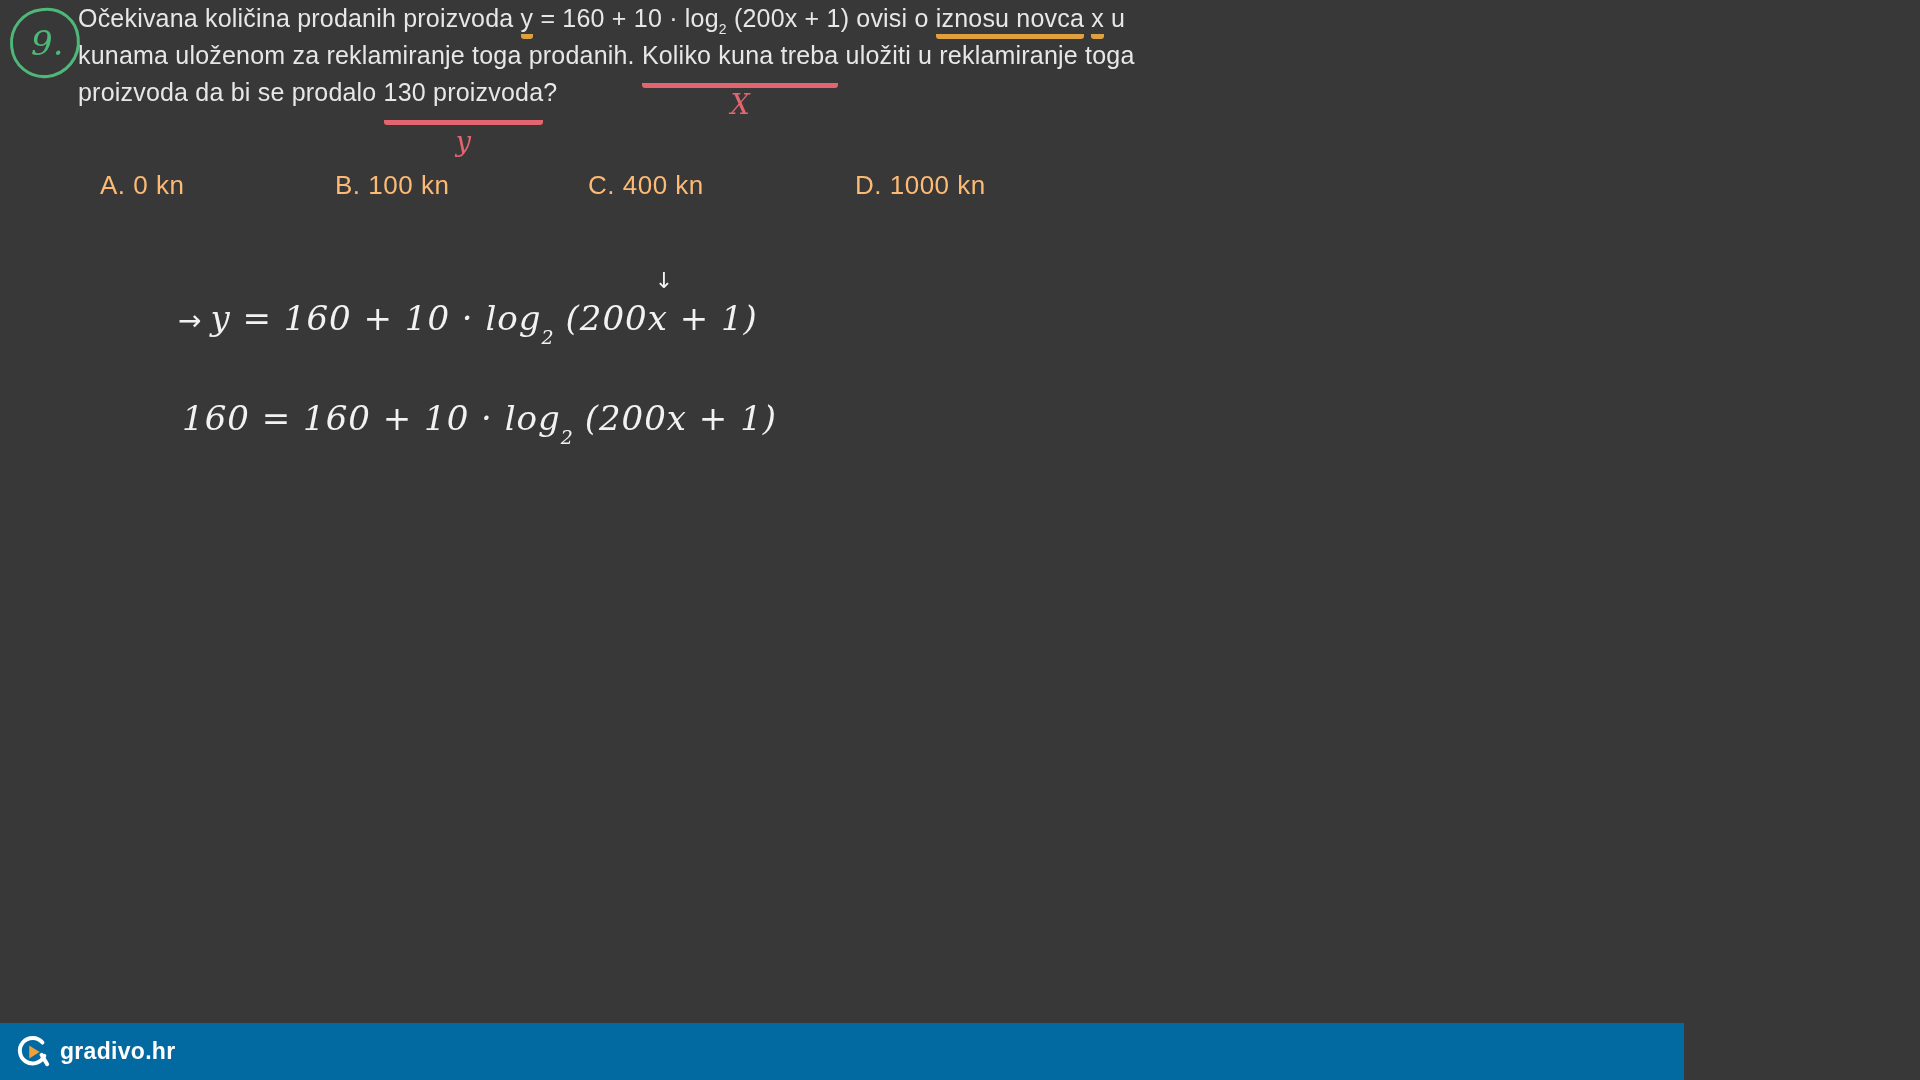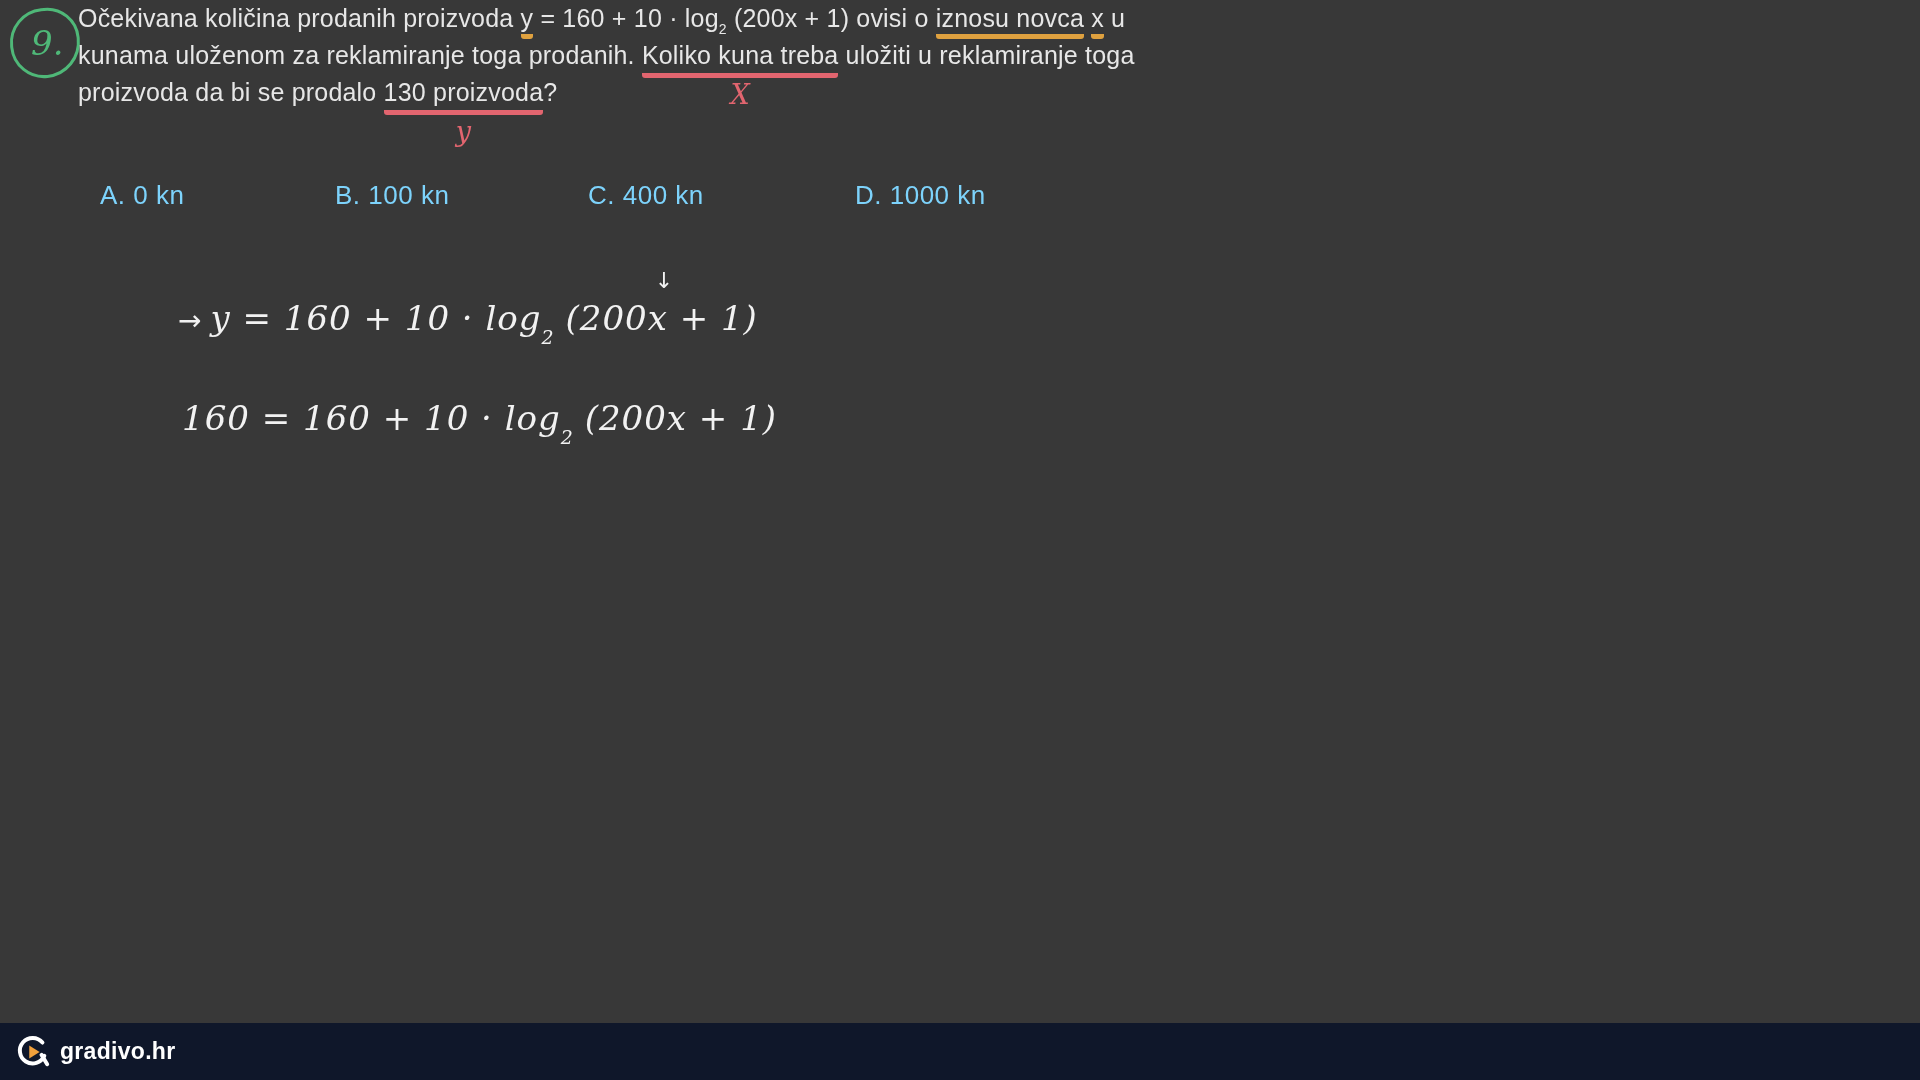--- a/index.html
+++ b/index.html
@@ -22,49 +22,49 @@
   }
   
   .problem{
     position:absolute;left:78px;top:0;width:1280px;
     font-size:25px;line-height:37px;letter-spacing:.2px;color:#e7e7e7;
   }
   .u-orange{
     border-bottom:5px solid #dfa13f;padding-bottom:2px;border-radius:3px;
   }
   .u-pink{
-    border-bottom:5px solid #e2656f;padding-bottom:4px;border-radius:3px;
+    border-bottom:5px solid #e2656f;padding-bottom:14px;border-radius:3px;
   }
   .anno-parent{position:relative;}
   .anno{
     position:absolute;left:50%;top:100%;transform:translateX(-50%);
     margin-top:8px;color:#e2656f;font-size:27px;
     font-family:"DejaVu Serif",serif;font-style:italic;line-height:1;
   }
   sub.logsub{font-size:14px;vertical-align:-7px;line-height:0;}
   
   .option{
-    position:absolute;top:180px;font-size:26px;color:#7dd3fc;letter-spacing:.5px;
+    position:absolute;top:170px;font-size:26px;color:#fdba74;letter-spacing:.5px;
   }
   
   .eq{
     position:absolute;font-family:"DejaVu Serif",serif;font-style:italic;
     font-size:34px;color:#f2f2f2;letter-spacing:1px;white-space:nowrap;
   }
   .eq-arrow{font-style:normal;font-family:"DejaVu Sans",sans-serif;font-size:28px;margin-right:8px;}
   .logbase{font-size:19px;vertical-align:-14px;letter-spacing:0;}
   .xwrap{position:relative;display:inline-block;}
   .over-arrow{
     position:absolute;left:35%;top:-30px;font-style:normal;
     font-family:"DejaVu Sans",sans-serif;font-size:22px;color:#f2f2f2;
   }
   
   .footer{
-    position:absolute;left:0;bottom:0;width:1920px;height:57px;
-    background:#0f172a;display:flex;align-items:center;
+    position:absolute;left:0;bottom:0;width:1684px;height:57px;
+    background:#0369a1;display:flex;align-items:center;
   }
   .logo-mark{margin-left:16px;width:34px;height:34px;flex:0 0 auto;}
   .brand{
     margin-left:10px;color:#ffffff;font-size:23px;font-weight:bold;letter-spacing:.3px;
   }
 </style>
 </head>
 <body>
 
 <div class="badge">

